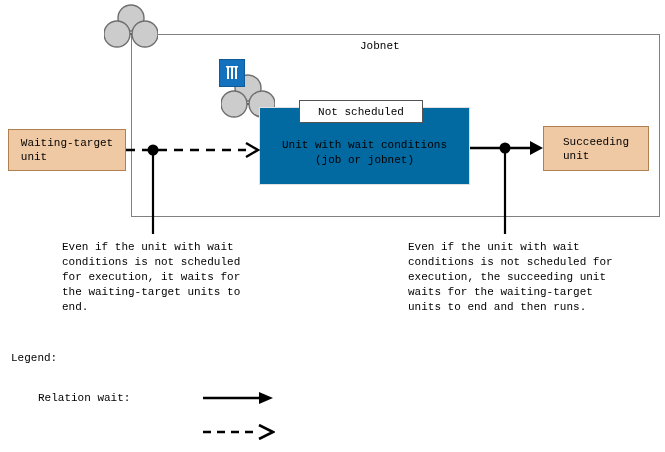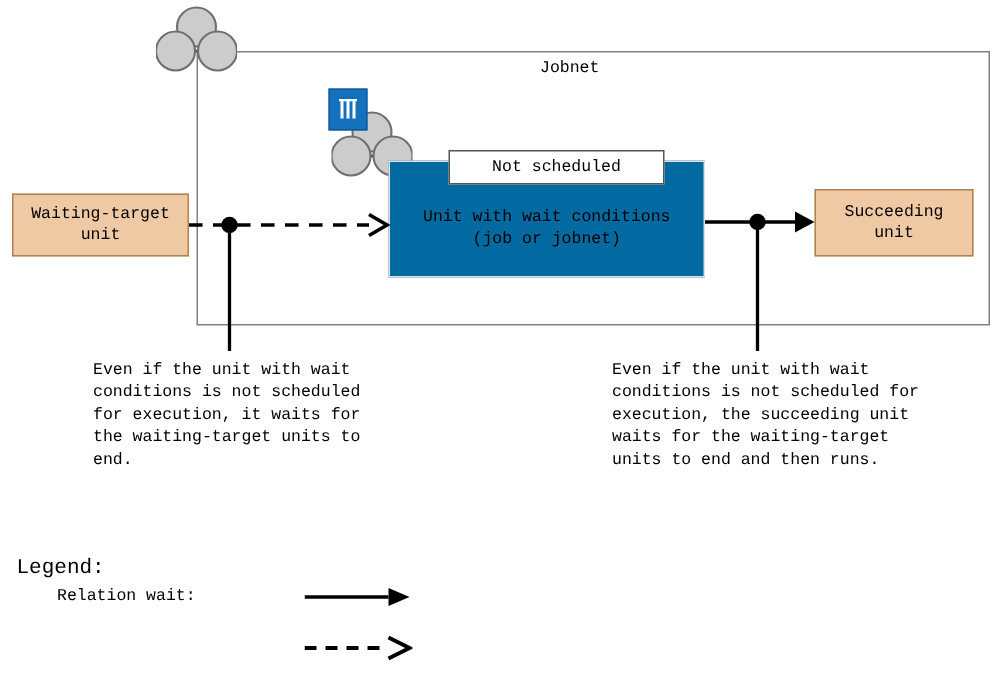--- a/index.html
+++ b/index.html
@@ -34,21 +34,21 @@
     color: #000000;
     white-space: nowrap;
   }
 
   
   .unit-box {
     box-sizing: border-box;
     display: flex;
     align-items: center;
     justify-content: center;
-    text-align: center;
+    text-align: left;
     font-size: 11px;
     line-height: 14px;
     color: #000000;
   }
   .tan {
     background: #EFC9A4;
     border: 1px solid #B08050;
   }
   #waiting-target-unit {
     left: 8px;
@@ -75,21 +75,21 @@
     justify-content: center;
     text-align: center;
     font-size: 11px;
     line-height: 15px;
     color: #000000;
     padding-top: 14px;
   }
   #not-scheduled-badge {
     left: 299px;
     top: 100px;
-    width: 144px;
+    width: 124px;
     height: 23px;
     background: #ffffff;
     border: 1px solid #555555;
     box-sizing: border-box;
     display: flex;
     align-items: center;
     justify-content: center;
     font-size: 11px;
     color: #000000;
   }
@@ -114,21 +114,21 @@
   
   .callout {
     font-size: 11px;
     line-height: 15px;
     color: #000000;
   }
   #callout-left  { left: 62px;  top: 240px; width: 200px; }
   #callout-right { left: 408px; top: 240px; width: 205px; }
 
   
-  #legend-title { left: 11px; top: 371px; font-size: 14px; color:#000; }
+  #legend-title { left: 11px; top: 352px; font-size: 11px; color:#000; }
   .legend-label { font-size: 11px; color: #000000; white-space: nowrap; }
   #legend-relation-label { left: 38px; top: 392px; }
   #legend-flow-label     { left: 38px; top: 426px; }
   #legend-relation-art   { left: 203px; top: 390px; width: 72px; height: 16px; }
   #legend-flow-art       { left: 203px; top: 424px; width: 72px; height: 16px; }
 </style>
 </head>
 <body>
 
 <div id="canvas">

